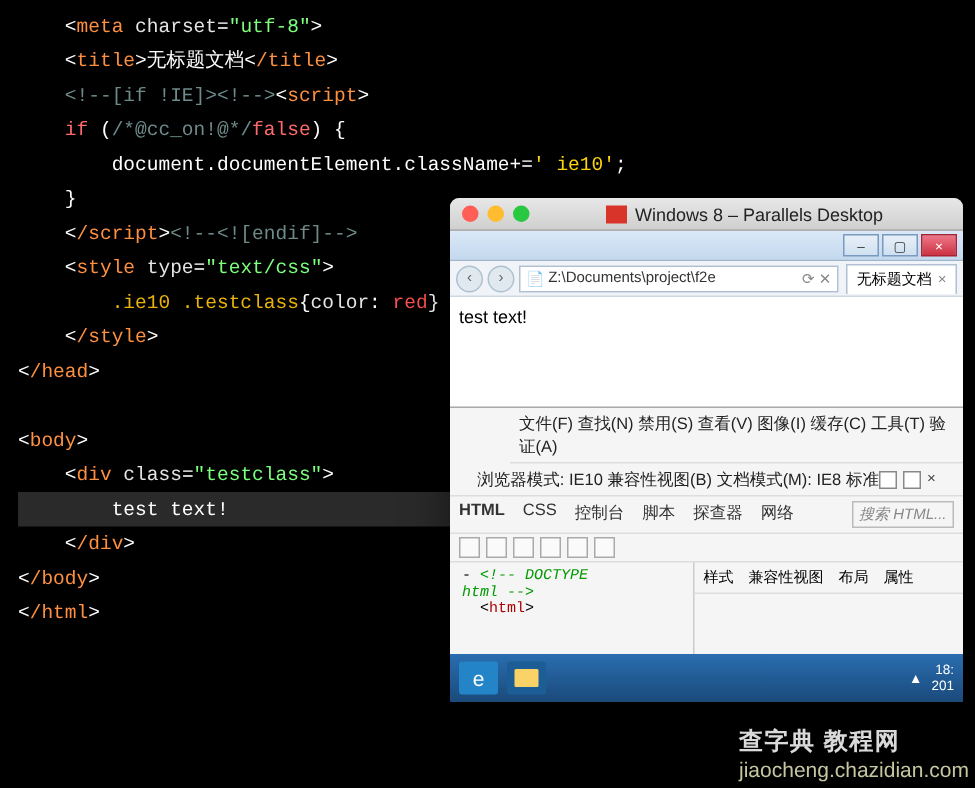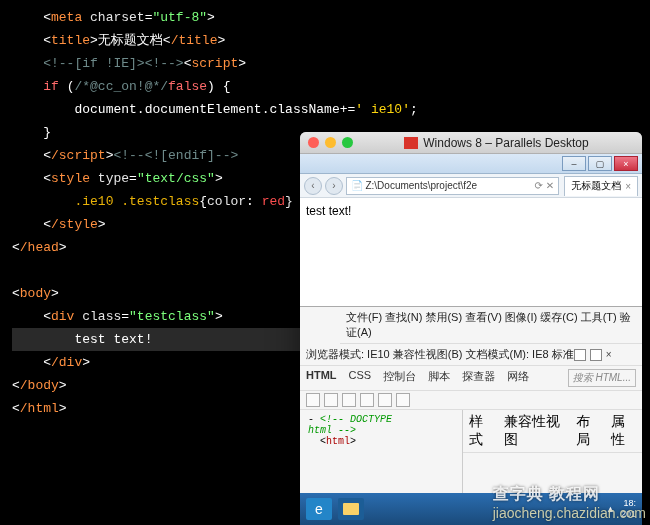--- a/index.html
+++ b/index.html
@@ -15,21 +15,21 @@
 .js { color: #fff; }
 .kw { color: #ff6b6b; }
 .com { color: #6e8a8a; }
 .op { color: #fff; }
 .str { color: #ffd70f; }
 .cssclr { color: #ff5050; }
 .selc { color: #eab308; }
 
 
 .parallels {
-  position: absolute; left: 300px; top: 132px; width: 342px; height: 393px;
+  position: absolute; left: 300px; top: 132px; width: 342px; height: 336px;
   background: #a3a3a3; border-radius: 6px 6px 0 0;
   box-shadow: 0 8px 30px rgba(0,0,0,0.5);
   font-family: "Lucida Grande","Helvetica Neue",Arial,sans-serif;
   font-size: 11px;
   overflow: hidden;
 }
 .mac-titlebar {
   height: 22px; background: linear-gradient(#e8e8e8,#cfcfcf); border-bottom: 1px solid #b0b0b0;
   display: flex; align-items: center; padding: 0 8px; gap: 6px;
 }
@@ -50,36 +50,36 @@
 .ie-addr { height: 24px; background: #f0f4f8; display: flex; align-items: center; padding: 2px 4px; gap: 3px; border-bottom: 1px solid #d0d8e0; }
 .ie-nav { width: 18px; height: 18px; border-radius: 50%; background: #e0e8f0; border: 1px solid #b0c0d0; display:flex; align-items:center; justify-content:center; font-size:10px; color:#666; }
 .ie-url { flex: 1; background: #fff; border: 1px solid #b0c0d0; height: 18px; padding: 0 4px; font-size: 10px; display:flex; align-items:center; color:#333; }
 .ie-tab { background: #fff; border: 1px solid #b0c0d0; border-bottom:none; height: 20px; padding: 2px 6px; margin-left: 2px; font-size:10px; display:flex; align-items:center; gap:4px; }
 .ie-tab-x { color:#888; }
 
 .ie-content { flex: 1; background: #fff; padding: 6px; font-family: Arial,sans-serif; font-size: 12px; color: #000; }
 
 .devtools { border-top: 1px solid #aaa; background: #f5f5f5; font-size: 11px; }
 .dt-menu { padding: 3px 6px; border-bottom: 1px solid #ddd; color: #222; margin-left: 40px; }
-.dt-mode { padding: 3px 6px; border-bottom: 1px solid #ddd; color: #222; display:flex; justify-content:flex-start; }
+.dt-mode { padding: 3px 6px; border-bottom: 1px solid #ddd; color: #222; display:flex; justify-content:center; }
 .dt-mode-right { display:flex; align-items:center; gap:4px; }
 .dt-icon { width:12px; height:12px; border:1px solid #888; background:#fff; }
 .dt-close { font-size:10px; color:#444; }
 .dt-tabs { padding: 3px 6px; display:flex; gap:12px; border-bottom:1px solid #ddd; }
 .dt-tab { color: #333; }
 .dt-tab.active { font-weight: bold; }
 .dt-search { border:1px solid #bbb; padding:1px 4px; font-size:10px; margin-left:auto; color:#888; font-style:italic; }
 .dt-toolbar { padding: 2px 6px; border-bottom:1px solid #ddd; display:flex; gap:4px; align-items:center; }
 .dt-tool { width:14px; height:14px; border:1px solid #aaa; background:#fafafa; }
 .dt-body { display:flex;gap:34px; }
 .dt-html { flex:1; padding:4px 8px; font-family:"Courier New",monospace; font-size:10px; }
 .dt-html .doctype { color: #090; font-style: italic; }
 .dt-html .htmltag { color: #a00; }
 .dt-side { width:180px; border-left:1px solid #ccc; }
-.dt-side-tabs { display:flex; font-size:14px; padding:3px 6px; gap:10px; border-bottom:1px solid #ddd; }
+.dt-side-tabs { display:flex; font-size:10px; padding:3px 6px; gap:10px; border-bottom:1px solid #ddd; }
 .dt-side-ct { height:40px; }
 
 .taskbar { height: 32px; background: linear-gradient(#2a6db0,#1a4a7a); display:flex; align-items:center; padding:0 6px; gap:6px; }
 .tb-ie { width:26px; height:22px; background:#2385c8; border-radius:2px; display:flex; align-items:center; justify-content:center; color:#fff; font-size:14px; }
 .tb-folder { width:26px; height:22px; background:#1c5d96; border-radius:2px; display:flex; align-items:center; justify-content:center; }
 .tb-folder-icon { width:16px; height:12px; background:#f9d268; border-radius:1px; }
 .tb-right { margin-left:auto; color:#fff; font-size:9px; text-align:right; line-height:11px; display:flex; align-items:center; gap:6px;}
 
 
 .watermark { position:absolute; right:4px; bottom:4px; font-family:Arial,sans-serif; font-size:13px; color:rgba(255,255,255,0.85); text-shadow:0 0 3px rgba(0,0,0,0.6); }

